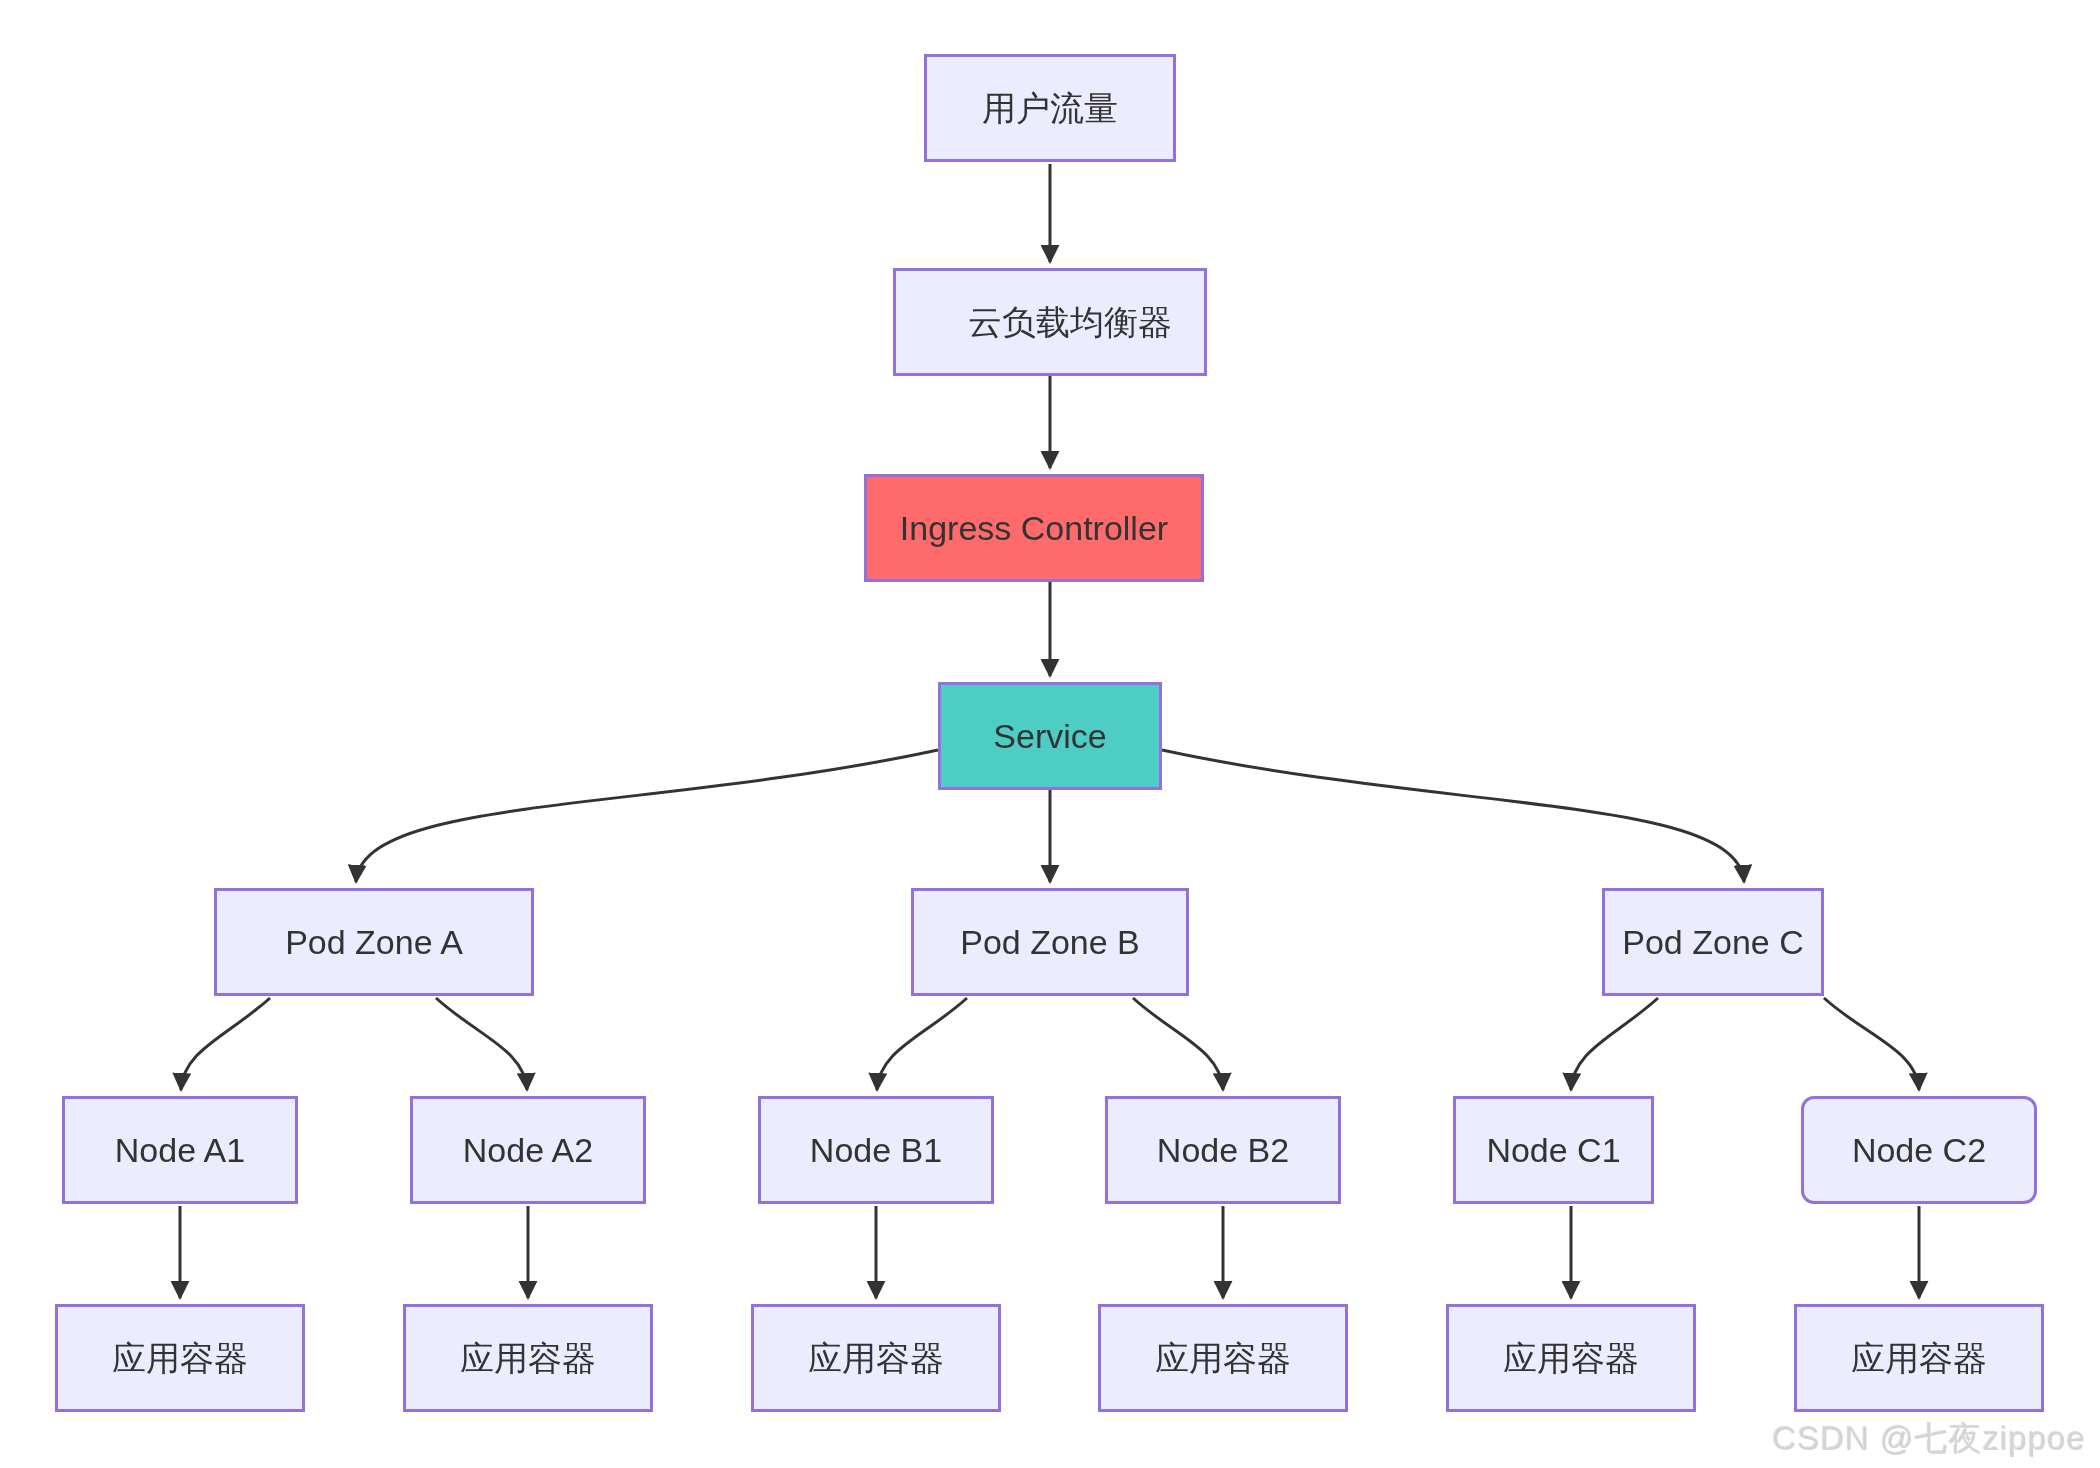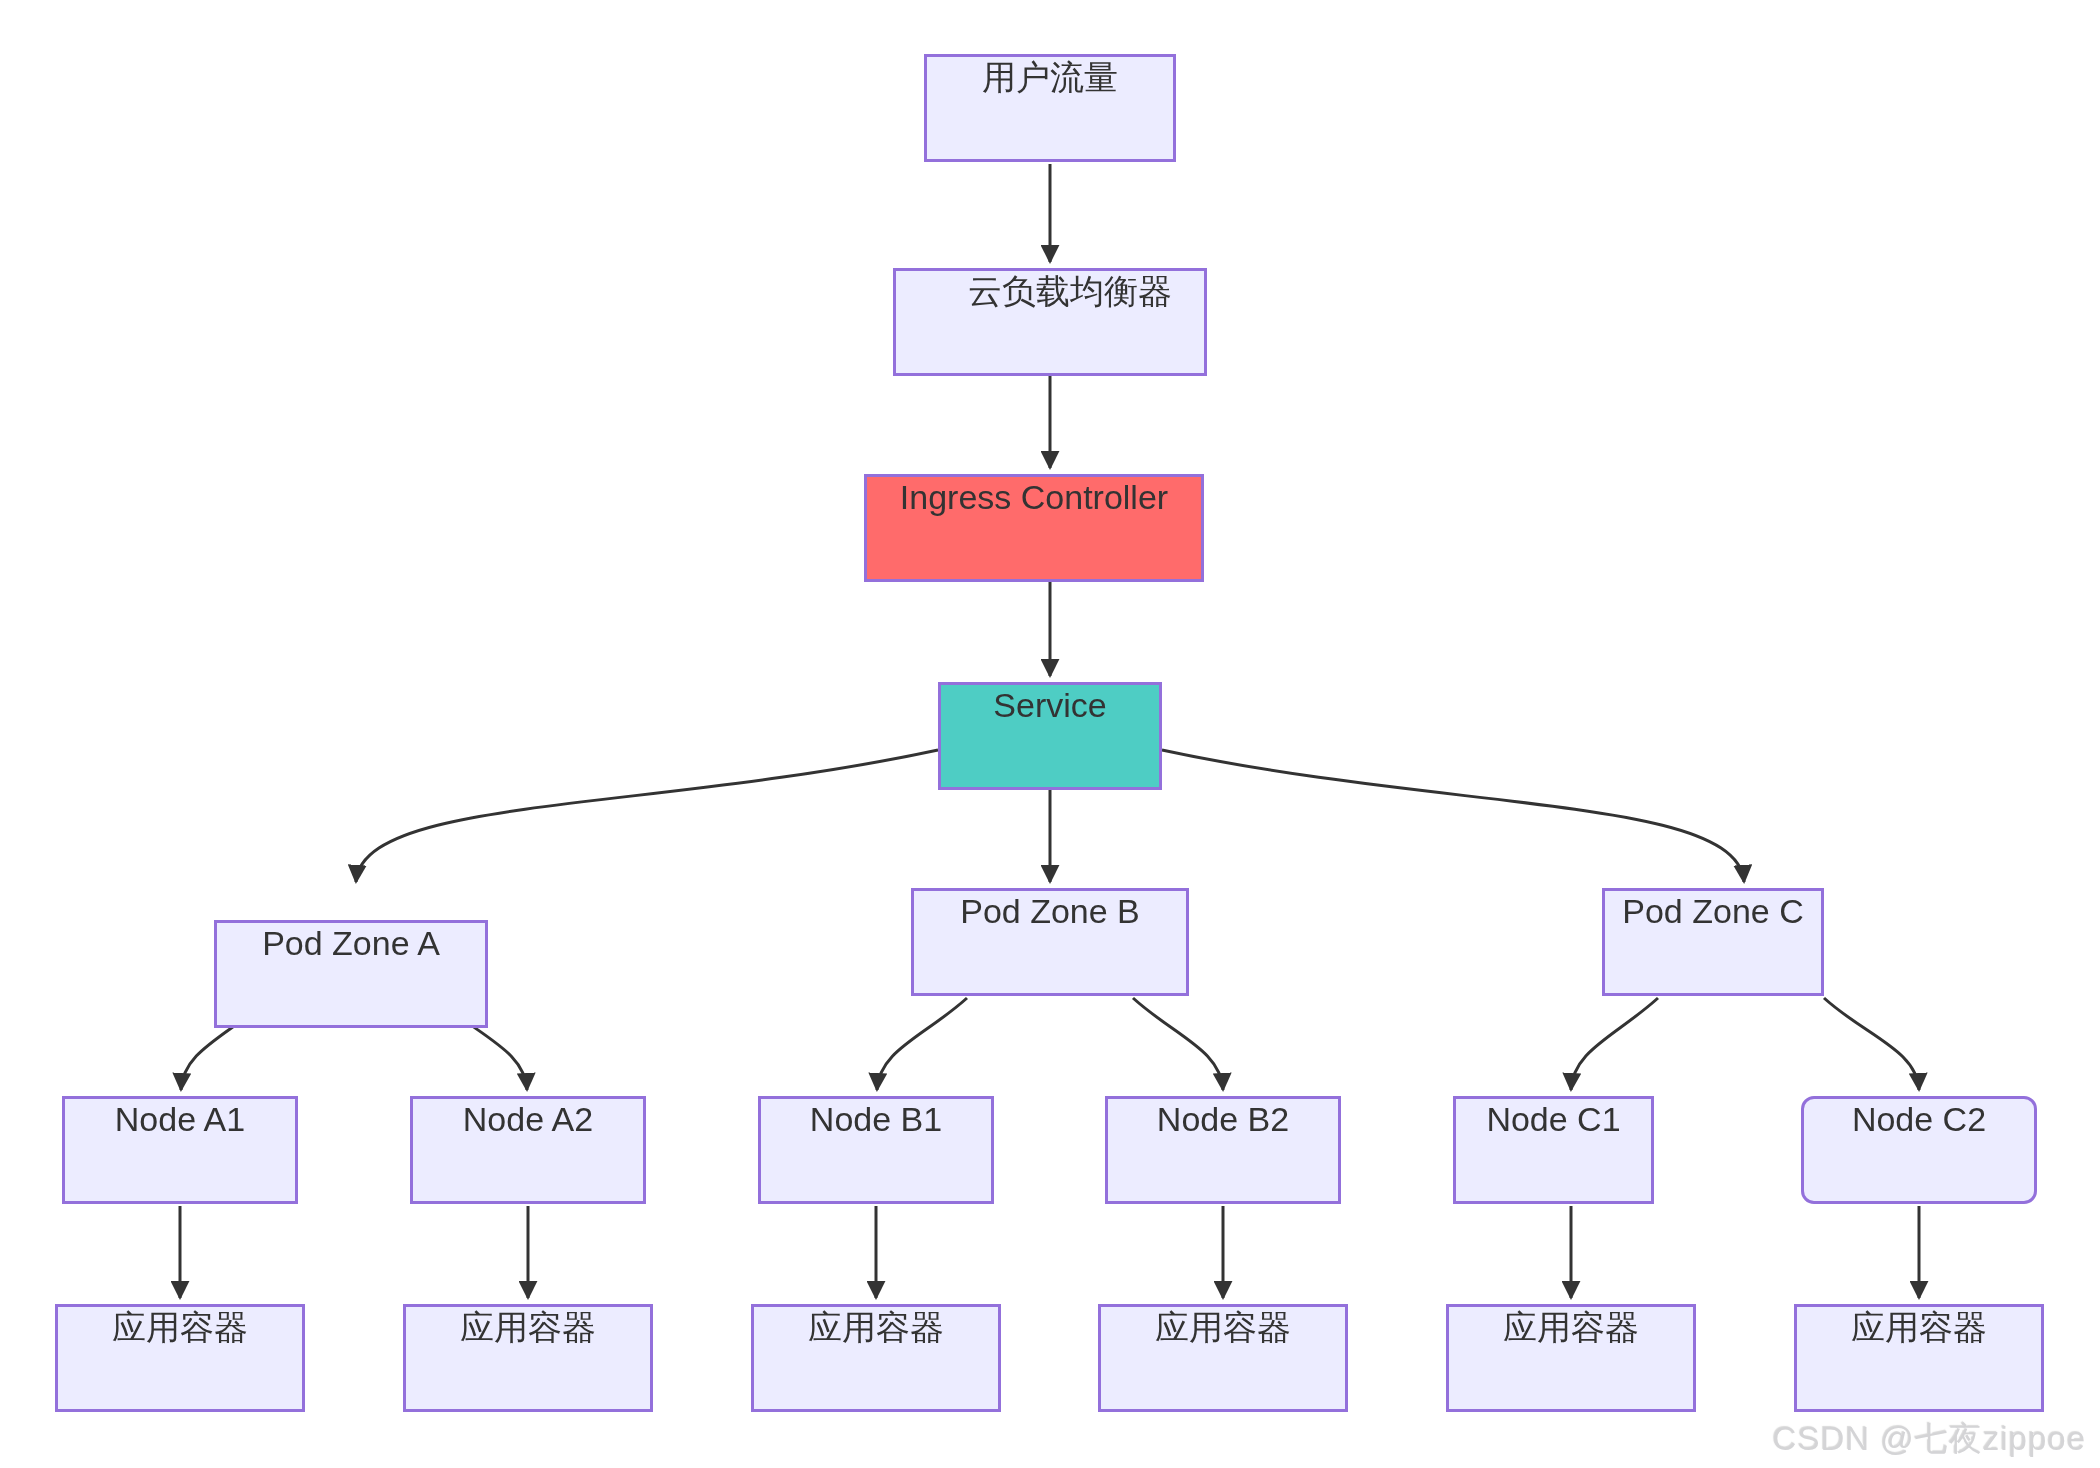--- a/index.html
+++ b/index.html
@@ -34,20 +34,21 @@
     fill: none;
     stroke: var(--edge);
     stroke-width: 3;
   }
   .arrow-head { fill: var(--edge); }
 
   .node {
     position: absolute;
     height: 108px;
     display: flex;
+    align-items: center;
     justify-content: center;
     background: var(--node-fill);
     border: 3px solid var(--node-stroke);
     color: var(--text);
     font-size: 34px;
     text-align: center;
     line-height: 1.2;
     white-space: nowrap;
   }
   .node.red  { background: var(--ingress-fill); }
@@ -105,21 +106,21 @@
   <div class="node" style="left:893px;  top:268px; width:314px;padding-left:40px;">
       <span>云负载均衡器</span>
     </div>
   <div class="node red" style="left:864px;  top:474px; width:340px;">
       <span>Ingress Controller</span>
     </div>
   <div class="node teal" style="left:938px;  top:682px; width:224px;">
       <span>Service</span>
     </div>
 
-  <div class="node" style="left:214px;  top:888px; width:274px;margin-top:32px;">
+  <div class="node" style="left:214px;  top:888px; width:320px;">
       <span>Pod Zone A</span>
     </div>
   <div class="node" style="left:911px;  top:888px; width:278px;">
       <span>Pod Zone B</span>
     </div>
   <div class="node" style="left:1602px; top:888px; width:222px;">
       <span>Pod Zone C</span>
     </div>
 
   <div class="node" style="left:62px;   top:1096px; width:236px;">

